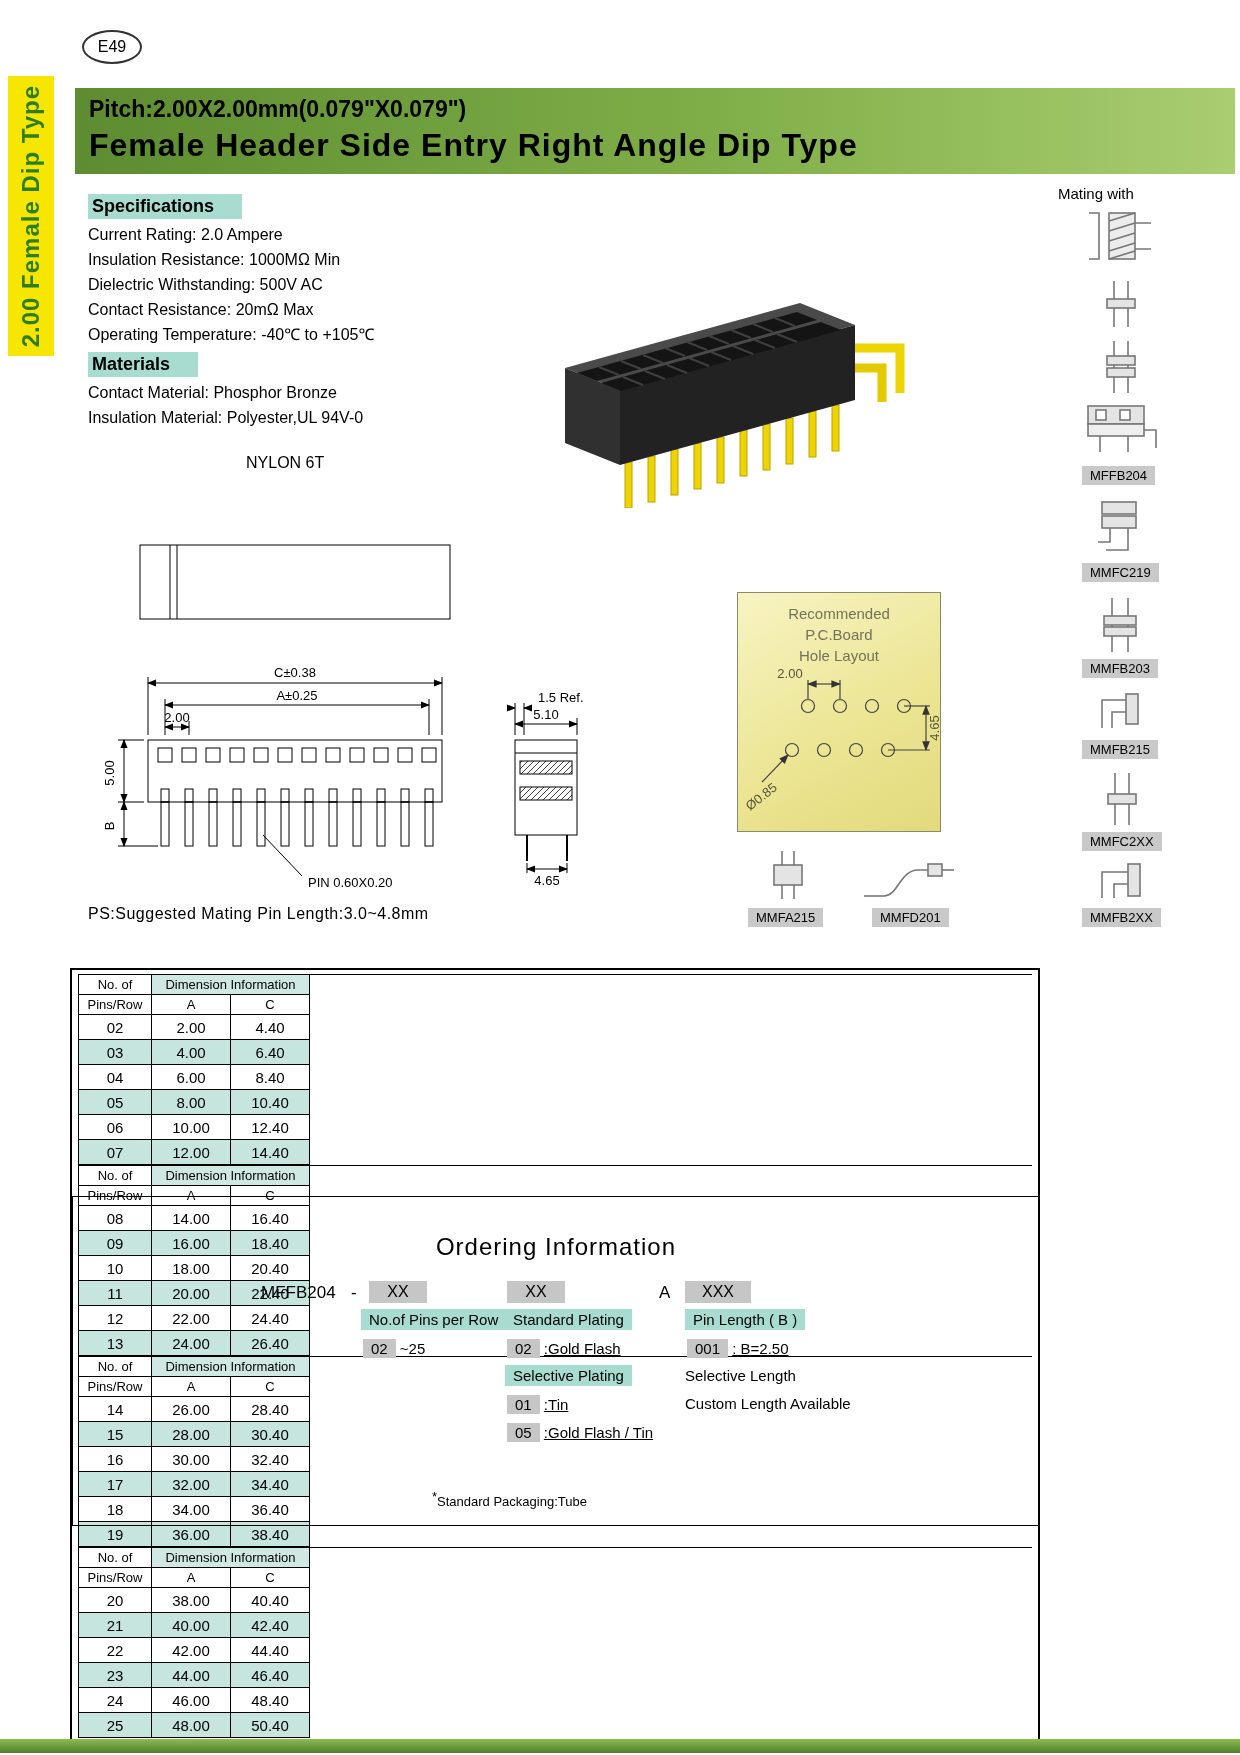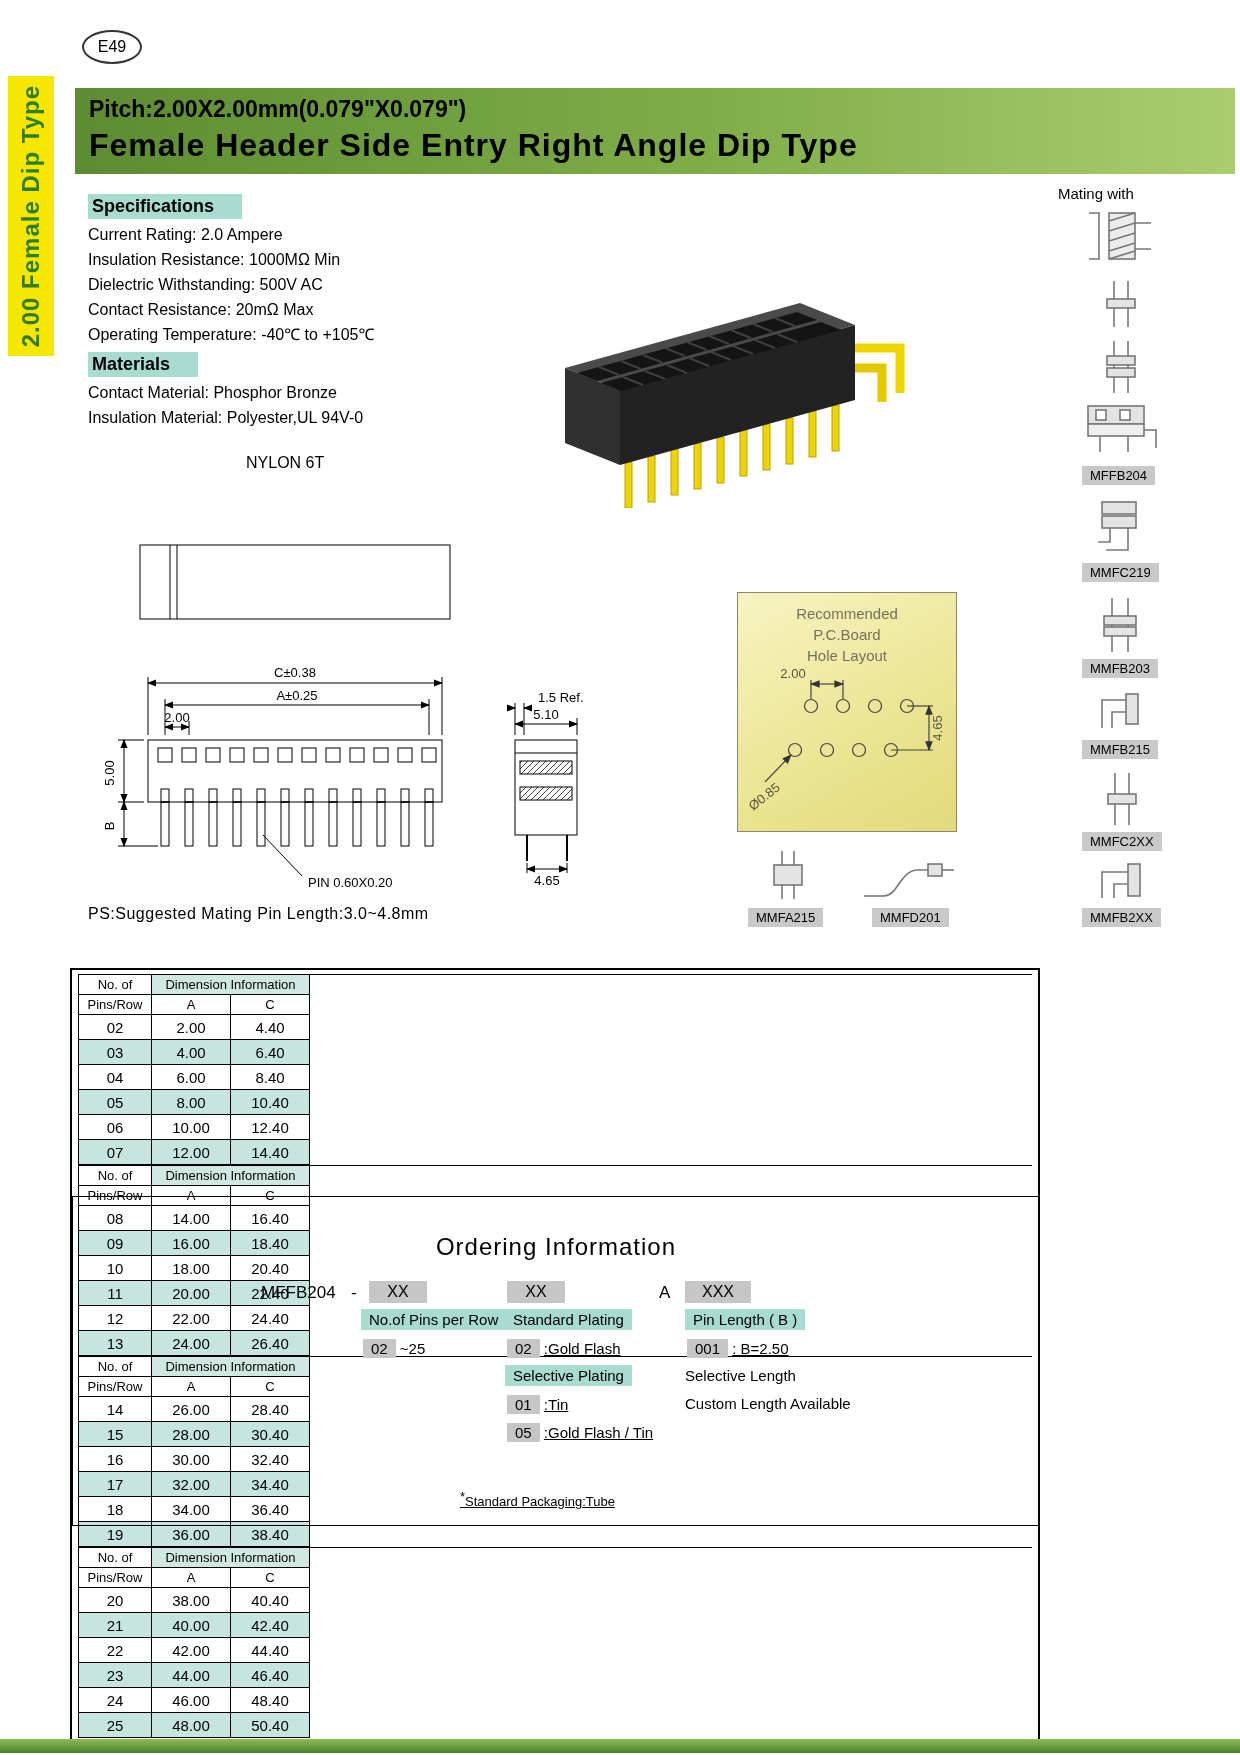--- a/index.html
+++ b/index.html
@@ -26,21 +26,21 @@
 
   .sechead{background:#a8dcd0;font-weight:bold;font-size:18px;padding:2px 28px 2px 4px;display:inline-block;}
   .specline{font-size:16px;line-height:25px;white-space:nowrap;}
   .indent{padding-left:158px;margin-top:20px;}
 
   .mlabel{background:#c9c9c9;font-size:13px;padding:2px 8px;white-space:nowrap;display:inline-block;}
   .mheading{font-size:15px;}
 
   .psnote{font-size:16px;letter-spacing:.5px;font-weight:500;}
 
-  .holebox{left:737px;top:592px;width:220px;height:240px;box-sizing:border-box;
+  .holebox{left:737px;top:592px;width:204px;height:240px;box-sizing:border-box;
            border:1px solid #8a8a6a;text-align:center;color:#73735a;
            background:linear-gradient(150deg,#f7f4c2 0%,#ebe491 60%,#e2da7c 100%);}
   .holetitle{font-size:15px;line-height:21px;padding-top:10px;}
 
   .tablebox{left:70px;top:968px;width:970px;box-sizing:border-box;border:2px solid #000;
             padding:4px 6px;display:flex;justify-content:space-between;background:#fff;flex-direction:column;}
   .tgroup{border-left:1px solid #000;border-top:1px solid #000;}
   .trow{display:flex;}
   .tc{box-sizing:border-box;border-right:1px solid #000;border-bottom:1px solid #000;
       display:flex;align-items:center;justify-content:center;font-size:15px;height:25px;background:#fff;}
@@ -606,20 +606,20 @@
     <div class="ol" style="left:612px;top:112px;">
       <span class="tealchip">Pin Length ( B )</span>
     </div>
     <div class="ol" style="left:614px;top:142px;">
       <span class="gchip">001</span>
       <span class="u">: B=2.50</span>
     </div>
     <div class="ol" style="left:612px;top:170px;">Selective Length</div>
     <div class="ol" style="left:612px;top:198px;">Custom Length Available</div>
 
-    <div class="ol pkg" style="left:387px;top:292px;text-decoration:underline;">
+    <div class="ol pkg" style="left:359px;top:292px;">
       <sup>*</sup><span>Standard Packaging:Tube</span>
     </div>
   </div>
 
   <div class="abs botbar"></div>
 
 </div>
 
 </body></html>

